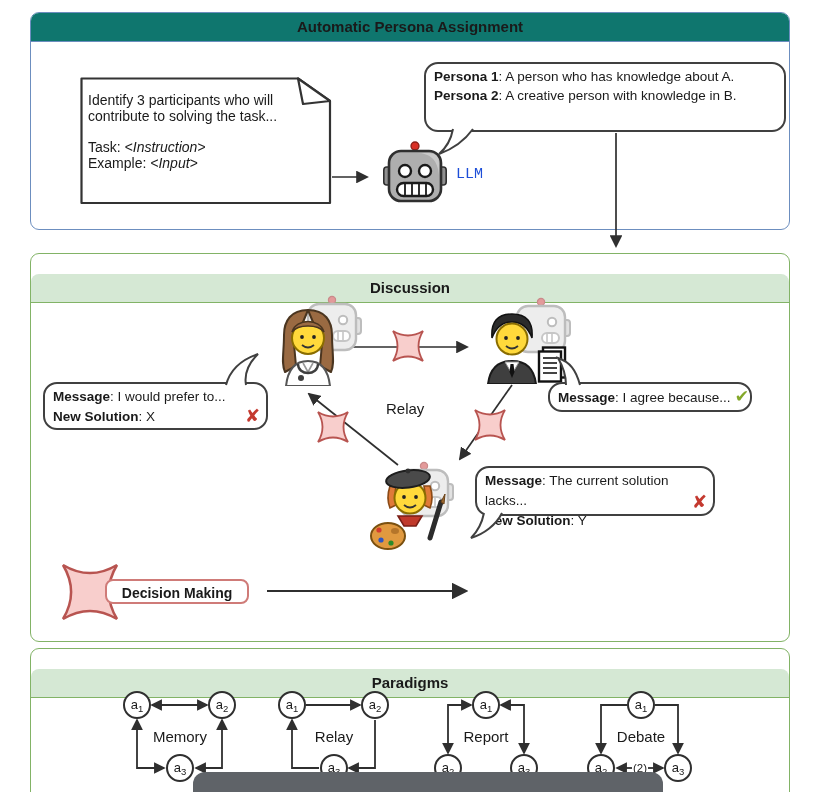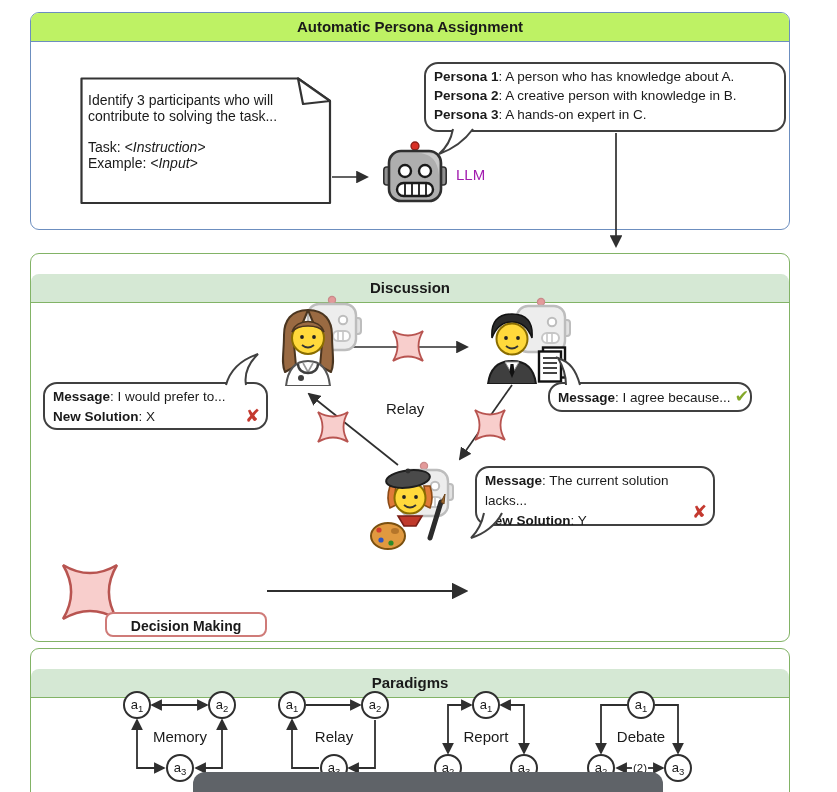--- a/index.html
+++ b/index.html
@@ -5,39 +5,39 @@
   html,body{margin:0;padding:0;background:#fff;}
   #page{position:relative;width:837px;height:792px;background:#fff;overflow:hidden;
         font-family:"Liberation Sans","DejaVu Sans",sans-serif;color:#1a1a1a;}
   .abs{position:absolute;}
   
   .frame{position:absolute;background:#fff;border-radius:9px;}
   .frame.blue{border:1.6px solid #6c8ebf;}
   .frame.green{border:1.6px solid #82b366;}
   .frame-header{height:28px;line-height:28px;text-align:center;font-weight:bold;font-size:15px;
                 border-radius:8px 8px 0 0;}
-  .frame.blue .frame-header{background:#bef264;border-bottom:1.6px solid #6c8ebf;}
+  .frame.blue .frame-header{background:#0f766e;border-bottom:1.6px solid #6c8ebf;}
   .frame.green .frame-header{background:#d5e8d4;border-bottom:1.6px solid #82b366;margin-top:20px;}
   
   #note-text{position:absolute;left:88px;top:92px;width:250px;text-align:left;
              font-size:14px;line-height:16px;}
   .gap{height:15px;}
   .ital{font-style:italic;}
   
   .bubble{position:absolute;background:#fff;border:2px solid #404040;border-radius:14px;
           font-size:13.5px;line-height:20px;padding:3px 8px;z-index:3;box-sizing:border-box;}
   .bubble b{font-weight:bold;}
   .mark{position:absolute;right:6px;bottom:2px;font-size:18px;font-weight:bold;z-index:5;}
   .cross{color:#c4392f;}
   .check{color:#84a82a;font-size:17px;font-weight:bold;margin-left:4px;}
   .tail{position:absolute;z-index:4;pointer-events:none;}
   
-  #decision-box{position:absolute;left:105px;top:579px;width:162px;height:25px;background:#fff;
+  #decision-box{position:absolute;left:105px;top:579px;width:144px;height:25px;background:#fff;
                 border:2px solid #cf7b78;border-radius:8px;z-index:3;text-align:center;
-                line-height:25px;font-weight:bold;font-size:14px;box-sizing:border-box;margin-top:33px;}
+                line-height:25px;font-weight:bold;font-size:14px;box-sizing:border-box;}
   #consensus-box{position:absolute;left:472px;top:560px;width:285px;height:64px;background:#fff;
                  border:2px solid #cf7b78;border-radius:12px;z-index:3;padding:2px 8px;
                  font-size:13.5px;line-height:19.5px;box-sizing:border-box;}
   
   .plain-label{position:absolute;font-size:15px;}
   
   .agent{position:absolute;z-index:2;}
   .agent svg{position:absolute;}
   
   #overlay-bar{position:absolute;left:193px;top:772px;width:470px;height:20px;background:#5f6368;
@@ -80,26 +80,25 @@
     <circle cx="32" cy="6" r="4" fill="#d93025" stroke="#8a1f17" stroke-width="1.3"></circle>
     <rect x="0.8" y="27" width="7" height="18" rx="3" fill="#8f8f8f" stroke="#2f2f2f" stroke-width="1.6"></rect>
     <rect x="56.2" y="27" width="7" height="18" rx="3" fill="#8f8f8f" stroke="#2f2f2f" stroke-width="1.6"></rect>
     <rect x="6" y="11" width="52" height="50" rx="12" fill="#aeaeae" stroke="#2f2f2f" stroke-width="2.6"></rect>
     <path d="M34,13 q20,0 22,22 v-12 q0,-10 -10,-10 z" fill="#cfcfcf" opacity="0.8"></path>
     <circle cx="22" cy="31" r="6" fill="#ffffff" stroke="#1a1a1a" stroke-width="2.4"></circle>
     <circle cx="42" cy="31" r="6" fill="#ffffff" stroke="#1a1a1a" stroke-width="2.4"></circle>
     <rect x="14" y="43" width="36" height="13" rx="6.5" fill="#ffffff" stroke="#1a1a1a" stroke-width="2.4"></rect>
     <path d="M22,44 V55 M29,44 V55 M36,44 V55 M43,44 V55" stroke="#1a1a1a" stroke-width="1.8"></path>
   </svg>
-  <div class="plain-label" style="left:456px;top:166px;color:#a21caf;">LLM</div>
+  <div class="plain-label" style="left:456px;top:166px;color:#1d4ed8;font-family:Liberation Mono, monospace;">LLM</div>
 
   <div class="bubble" style="left:424px;top:62px;width:362px;height:70px;line-height:19px;">
     <div><b>Persona 1</b><span>: A person who has knowledge about A.</span></div>
     <div><b>Persona 2</b><span>: A creative person with knowledge in B.</span></div>
-    <div><b>Persona 3</b><span>: A hands-on expert in C.</span></div>
   </div>
   <svg class="tail" style="left:437px;top:128px;" width="38" height="28">
     <path d="M16,1 C14,12 9,20 2,26 C16,21 28,12 36,1" fill="#ffffff" stroke="#404040" stroke-width="2"></path>
   </svg>
 
   <svg class="abs" style="left:600px;top:133px;z-index:1;" width="32" height="120">
     <defs>
       <marker id="ah2" viewBox="0 0 10 10" refX="8.5" refY="5" markerWidth="7.5" markerHeight="7.5" orient="auto-start-reverse">
         <path d="M0,0 L10,5 L0,10 Z" fill="#2f2f2f"></path>
       </marker>
@@ -225,21 +224,21 @@
     <path d="M8,33 C12,18 22,8 40,2 C30,12 26,22 28,33" fill="#ffffff" stroke="#404040" stroke-width="2"></path>
   </svg>
 
   <div class="bubble" style="left:548px;top:382px;width:204px;height:30px;white-space:nowrap;">
     <b>Message</b><span>: I agree because...</span><span class="check">✔</span>
   </div>
   <svg class="tail" style="left:552px;top:356px;" width="38" height="30">
     <path d="M28,29 C24,14 18,6 6,2 C12,12 14,20 14,29" fill="#ffffff" stroke="#404040" stroke-width="2"></path>
   </svg>
 
-  <div class="bubble" style="left:475px;top:466px;width:240px;height:60px;">
+  <div class="bubble" style="left:475px;top:466px;width:240px;height:50px;">
     <div><b>Message</b><span>: The current solution lacks...</span></div>
     <div><b>New Solution</b><span>: Y</span></div>
     <span class="mark cross">✘</span>
   </div>
   <svg class="tail" style="left:468px;top:510px;" width="40" height="32">
     <path d="M16,3 C14,13 10,21 3,28 C16,24 28,15 34,3" fill="#ffffff" stroke="#404040" stroke-width="2"></path>
   </svg>
 
   <div id="decision-box"><span>Decision Making</span></div>
 

